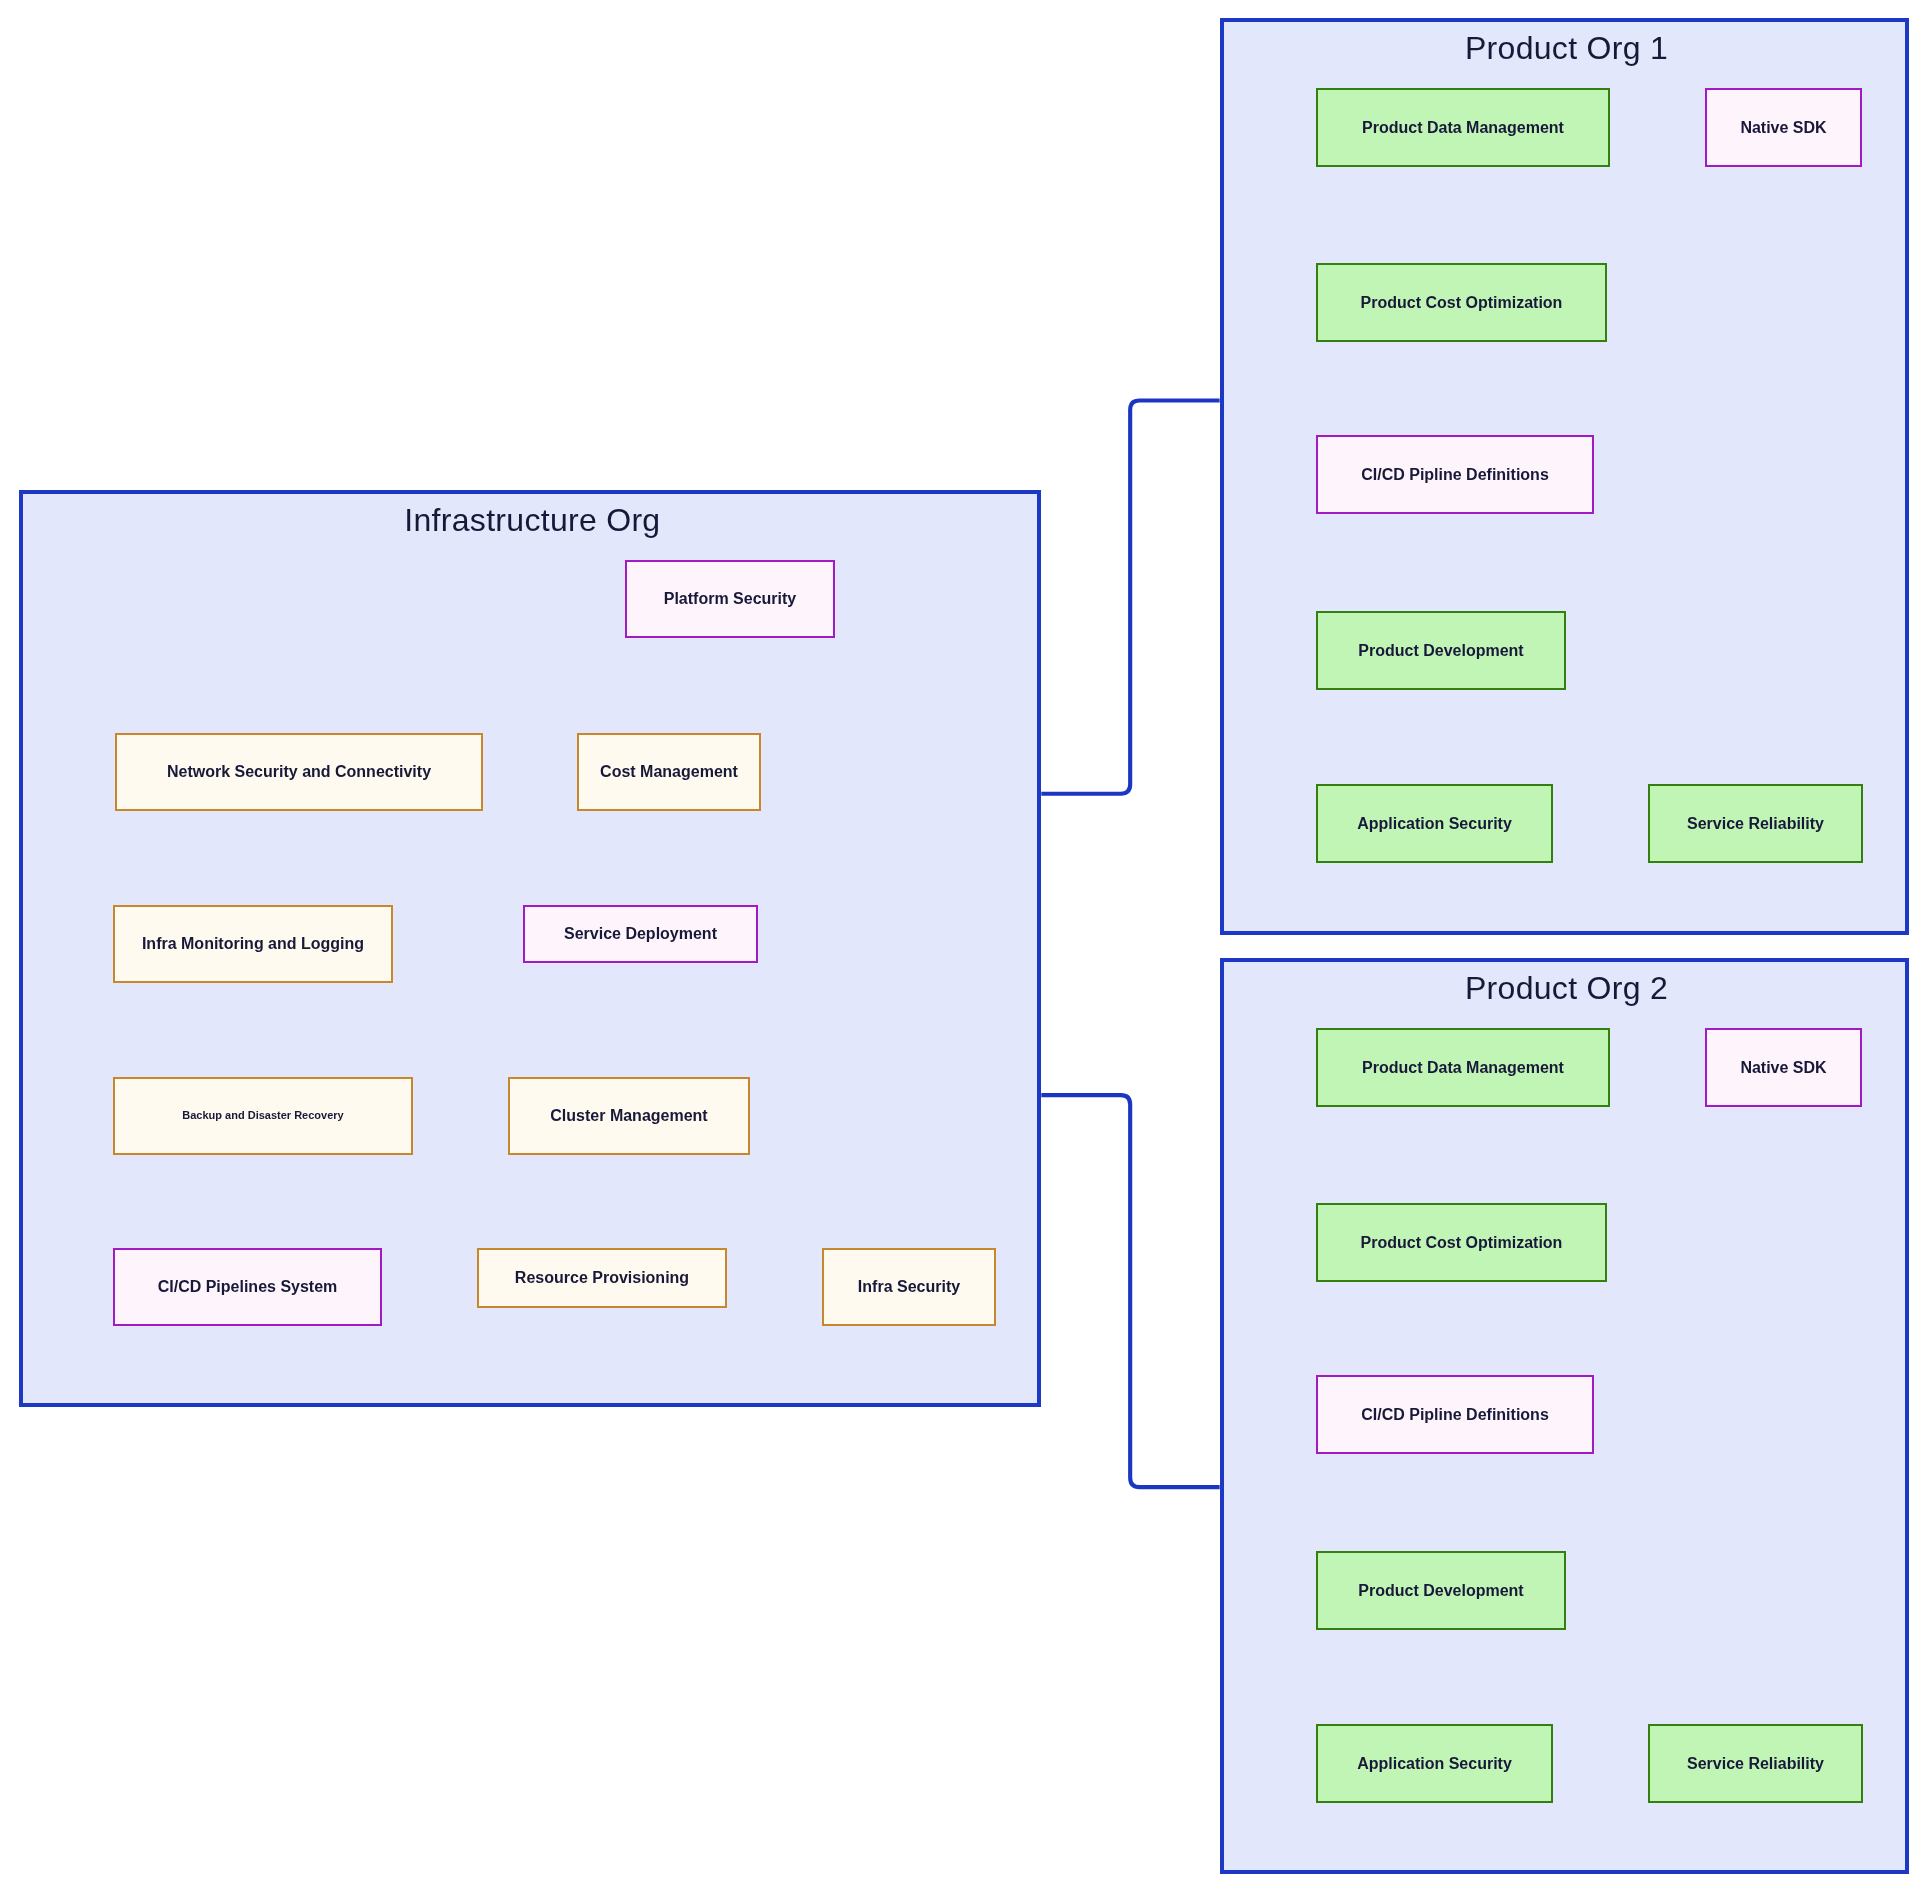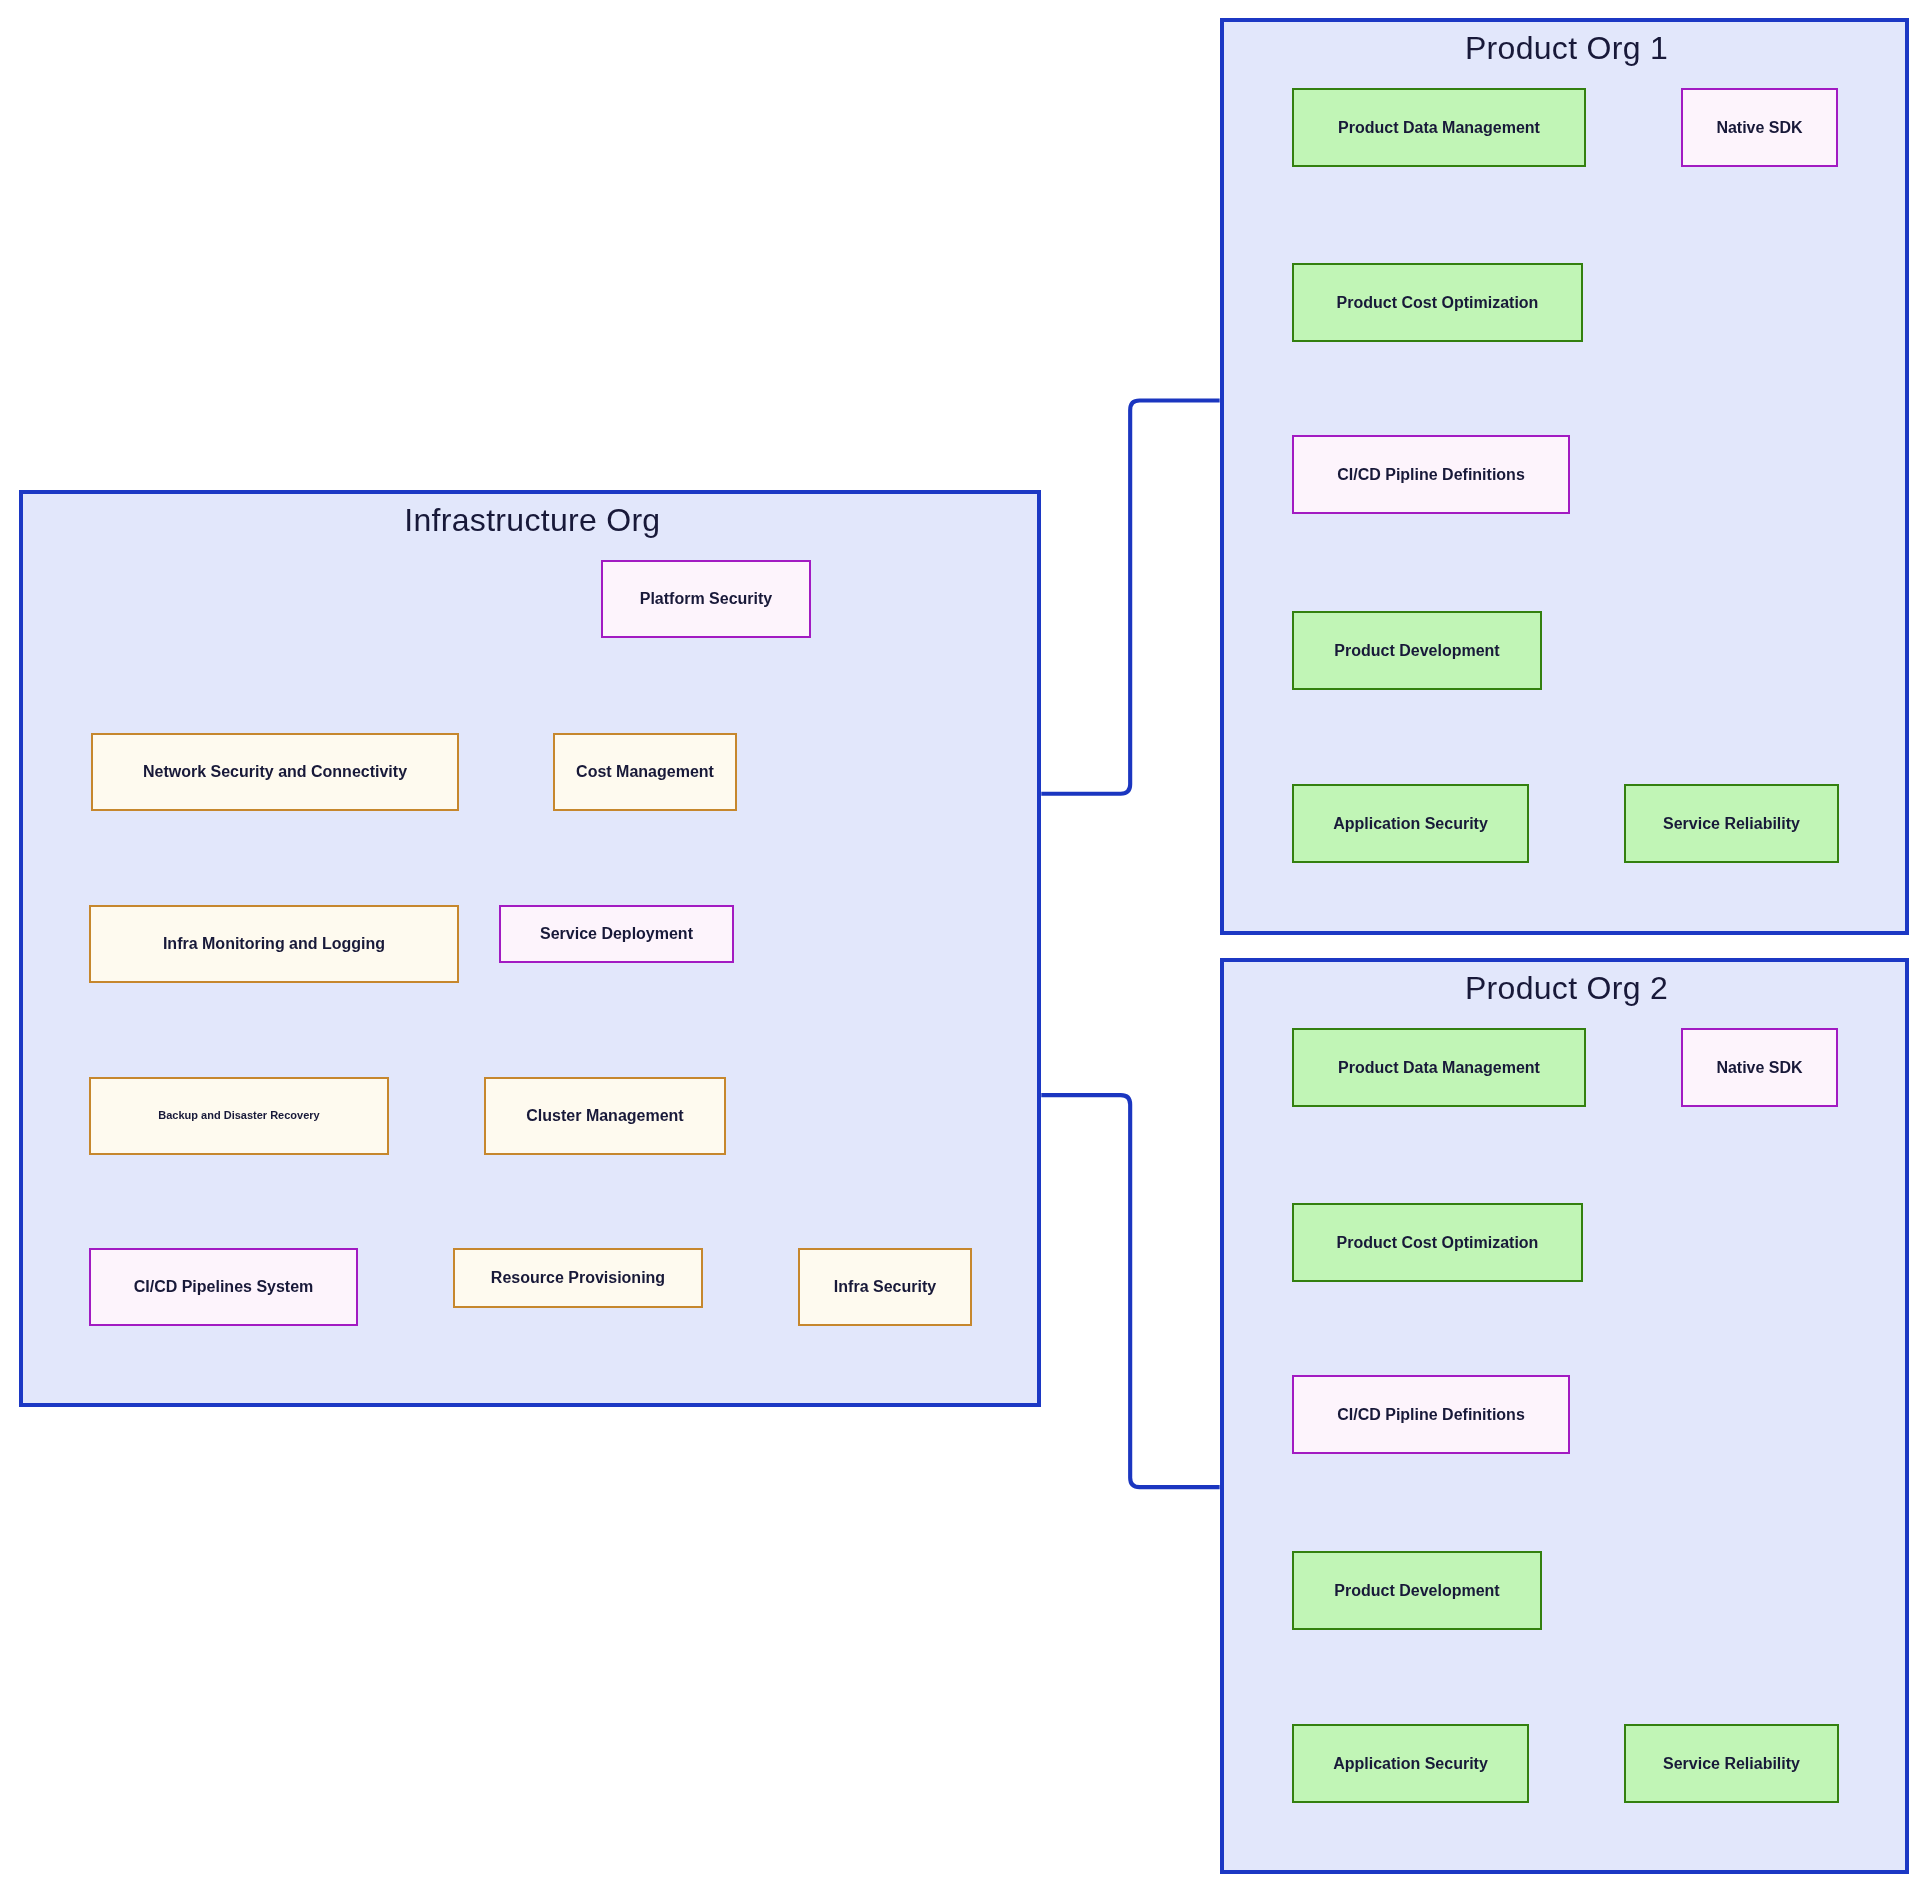--- a/index.html
+++ b/index.html
@@ -60,20 +60,21 @@
     display: flex;
     align-items: center;
     justify-content: center;
     text-align: center;
     font-size: 16px;
     font-weight: 700;
     color: var(--text);
     border: 2.9px solid;
     padding: 0 7px;
     line-height: 1.2;
+    margin-left: 24px;
   }
   .node.green { background: var(--green-fill); border-color: var(--green-border); }
   .node.pink  { background: var(--pink-fill);  border-color: var(--pink-border);  }
   .node.cream { background: var(--cream-fill); border-color: var(--cream-border); }
 </style>
 </head>
 <body>
 
 <div class="canvas">
 
@@ -84,21 +85,21 @@
 
   <section class="cluster" style="left:19.4px; top:490px; width:1022px; height:917px;">
     <div class="cluster-title">Infrastructure Org</div>
   </section>
 
   <div class="node pink" style="left:601px; top:560px; width:210px; height:78px;">Platform Security</div>
 
   <div class="node cream" style="left:91px; top:733px; width:368px; height:78px;">Network Security and Connectivity</div>
   <div class="node cream" style="left:553px; top:733px; width:184px; height:78px;">Cost Management</div>
 
-  <div class="node cream" style="left:89px; top:905px; width:370px; height:78px;">Infra Monitoring and Logging</div>
+  <div class="node cream" style="left:89px; top:905px; width:280px; height:78px;">Infra Monitoring and Logging</div>
   <div class="node pink" style="left:499px; top:905px; width:235px; height:58px;">Service Deployment</div>
 
   <div class="node cream" style="left:89px; top:1077px; width:300px; height:78px; font-size:11px;">Backup and Disaster Recovery</div>
   <div class="node cream" style="left:484px; top:1077px; width:242px; height:78px;">Cluster Management</div>
 
   <div class="node pink" style="left:89px; top:1248px; width:269px; height:78px;">CI/CD Pipelines System</div>
   <div class="node cream" style="left:453px; top:1248px; width:250px; height:60px;">Resource Provisioning</div>
   <div class="node cream" style="left:798px; top:1248px; width:174px; height:78px;">Infra Security</div>
 
   <section class="cluster" style="left:1220px; top:18px; width:689px; height:917px;">

